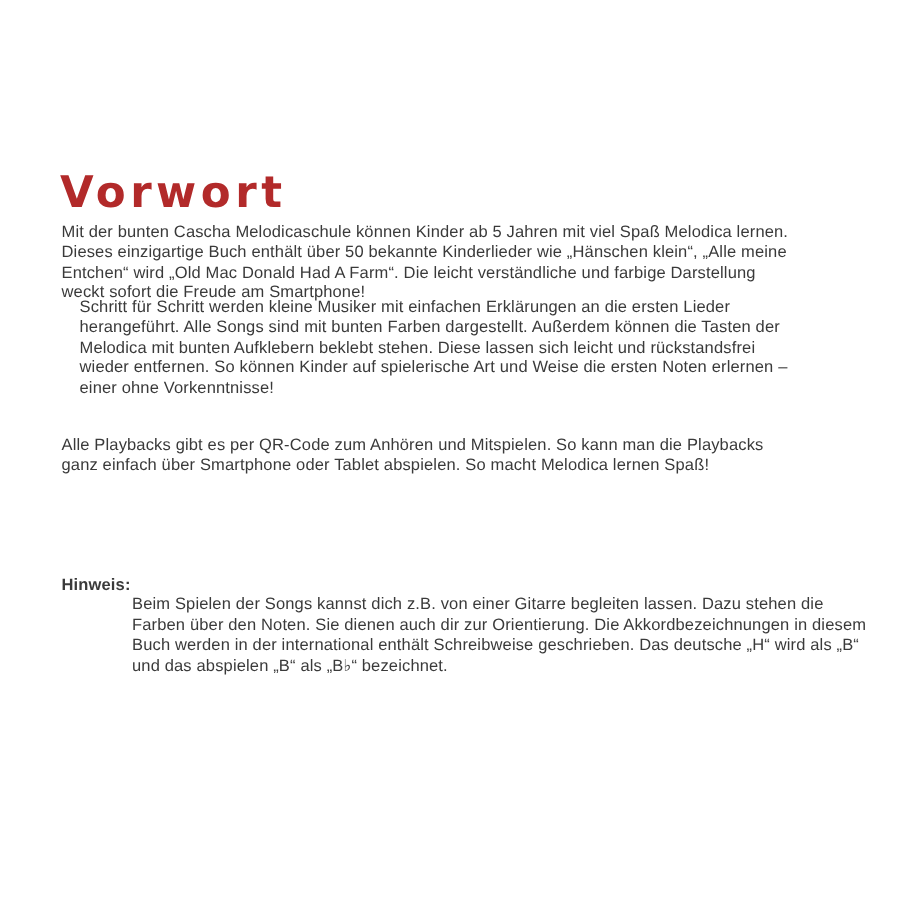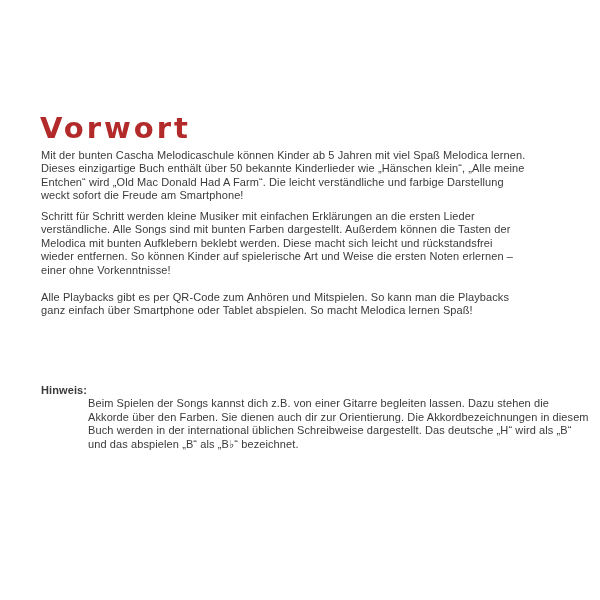--- a/index.html
+++ b/index.html
@@ -33,21 +33,21 @@
     width: 530px;
     color: var(--body-color, #3a3a3a);
     font-size: 11px;
     line-height: 13.4px;
     letter-spacing: 0.1px;
   }
   .para .line {
     white-space: nowrap;
   }
   .p1 { top: 149px; }
-  .p2 { top: 210px; }
+  .p2 { top: 199px; margin-left: 12px; }
   .p3 { top: 291px; }
   .note {
     position: absolute;
     left: 41px;
     top: 384px;
     width: 530px;
     color: var(--body-color, #3a3a3a);
     font-size: 11px;
     line-height: 13.4px;
     letter-spacing: 0.1px;
@@ -70,34 +70,34 @@
 
   <div class="para p1">
       <div class="line">Mit der bunten Cascha Melodicaschule können Kinder ab 5 Jahren mit viel Spaß Melodica lernen.</div>
       <div class="line">Dieses einzigartige Buch enthält über 50 bekannte Kinderlieder wie „Hänschen klein“, „Alle meine</div>
       <div class="line">Entchen“ wird „Old Mac Donald Had A Farm“. Die leicht verständliche und farbige Darstellung</div>
       <div class="line">weckt sofort die Freude am Smartphone!</div>
     </div>
 
   <div class="para p2">
       <div class="line">Schritt für Schritt werden kleine Musiker mit einfachen Erklärungen an die ersten Lieder</div>
-      <div class="line">verständliche. Alle Songs sind mit bunten Farben dargestellt. Außerdem können die Tasten der</div>
-      <div class="line">Melodica mit bunten Aufklebern beklebt werden. Diese macht sich leicht und rückstandsfrei</div>
+      <div class="line">herangeführt. Alle Songs sind mit bunten Farben dargestellt. Außerdem können die Tasten der</div>
+      <div class="line">Melodica mit bunten Aufklebern beklebt stehen. Diese lassen sich leicht und rückstandsfrei</div>
       <div class="line">wieder entfernen. So können Kinder auf spielerische Art und Weise die ersten Noten erlernen –</div>
       <div class="line">einer ohne Vorkenntnisse!</div>
     </div>
 
   <div class="para p3">
       <div class="line">Alle Playbacks gibt es per QR-Code zum Anhören und Mitspielen. So kann man die Playbacks</div>
       <div class="line">ganz einfach über Smartphone oder Tablet abspielen. So macht Melodica lernen Spaß!</div>
     </div>
 
   <div class="note">
     <div class="note-heading">Hinweis:</div>
     <div class="para-inline">
         <div class="line">Beim Spielen der Songs kannst dich z.B. von einer Gitarre begleiten lassen. Dazu stehen die</div>
-        <div class="line">Akkorde über den Farben. Sie dienen auch dir zur Orientierung. Die Akkordbezeichnungen in diesem</div>
-        <div class="line">Buch werden in der international üblichen Schreibweise dargestellt. Das deutsche „H“ wird als „B“</div>
+        <div class="line">Farben über den Noten. Sie dienen auch dir zur Orientierung. Die Akkordbezeichnungen in diesem</div>
+        <div class="line">Buch werden in der international enthält Schreibweise geschrieben. Das deutsche „H“ wird als „B“</div>
         <div class="line">und das abspielen „B“ als „B♭“ bezeichnet.</div>
       </div>
   </div>
 
 </div>
 
 </body></html>

